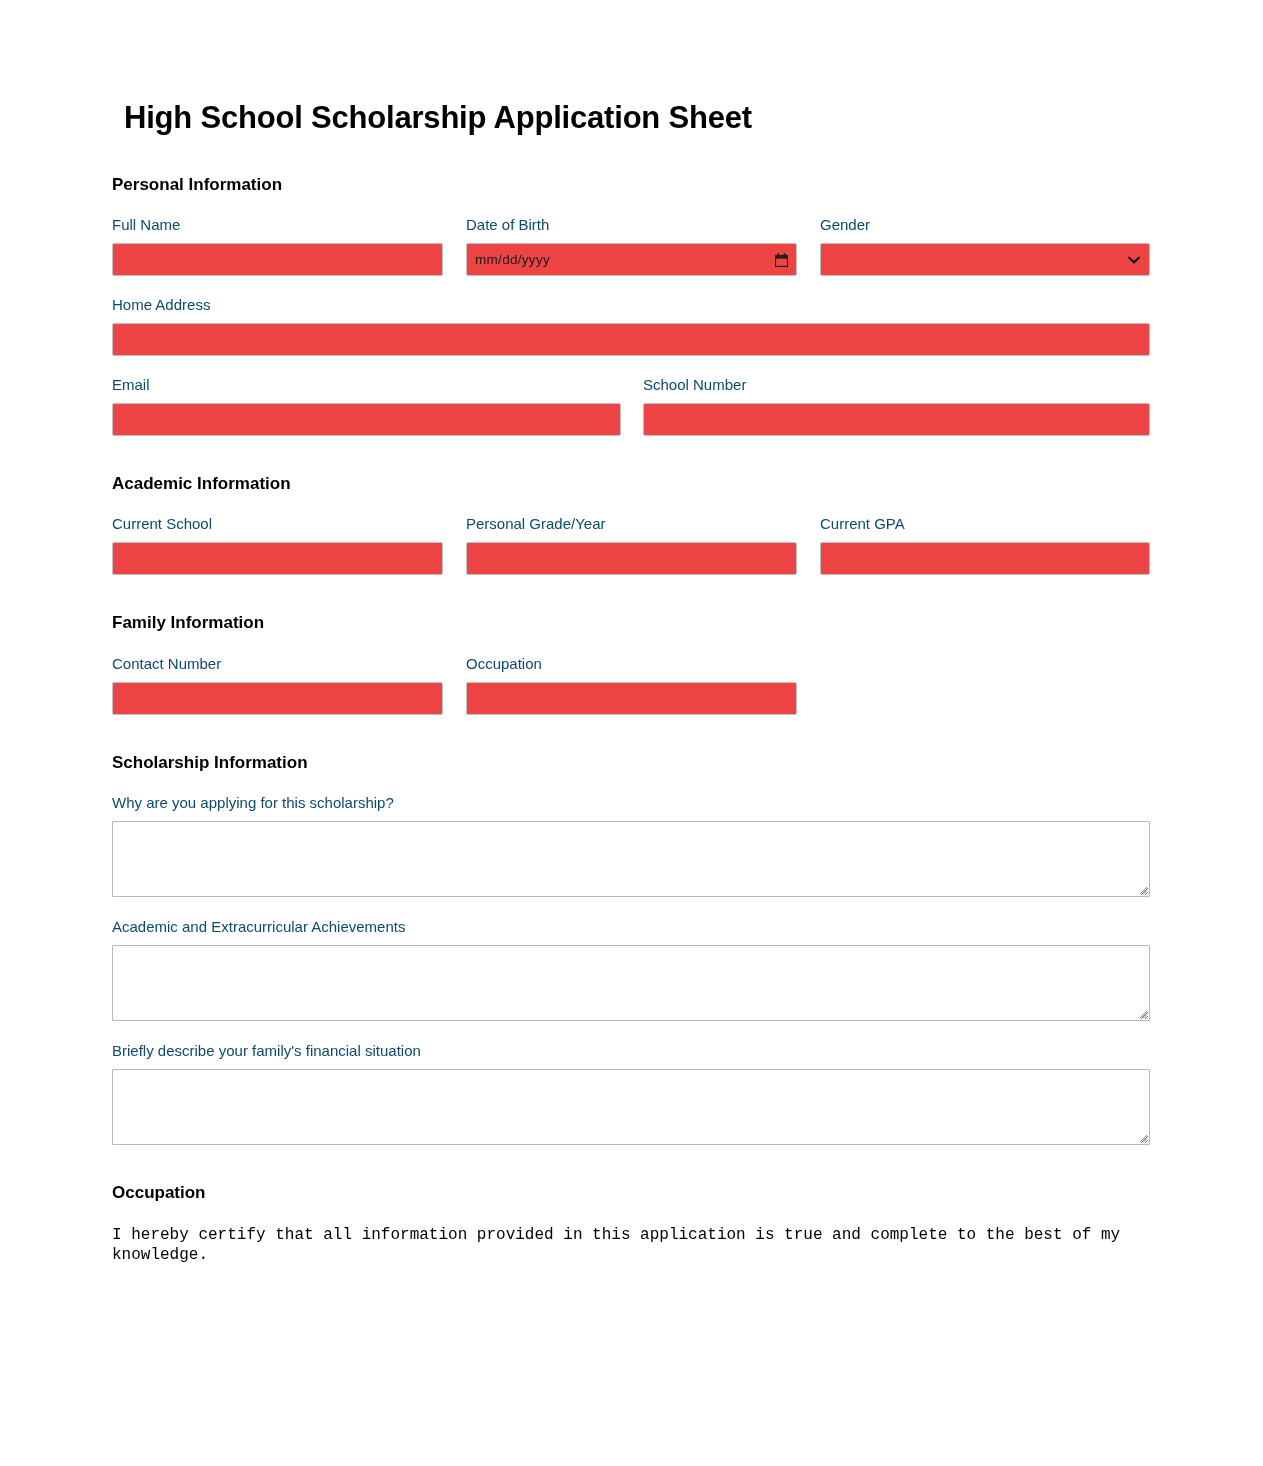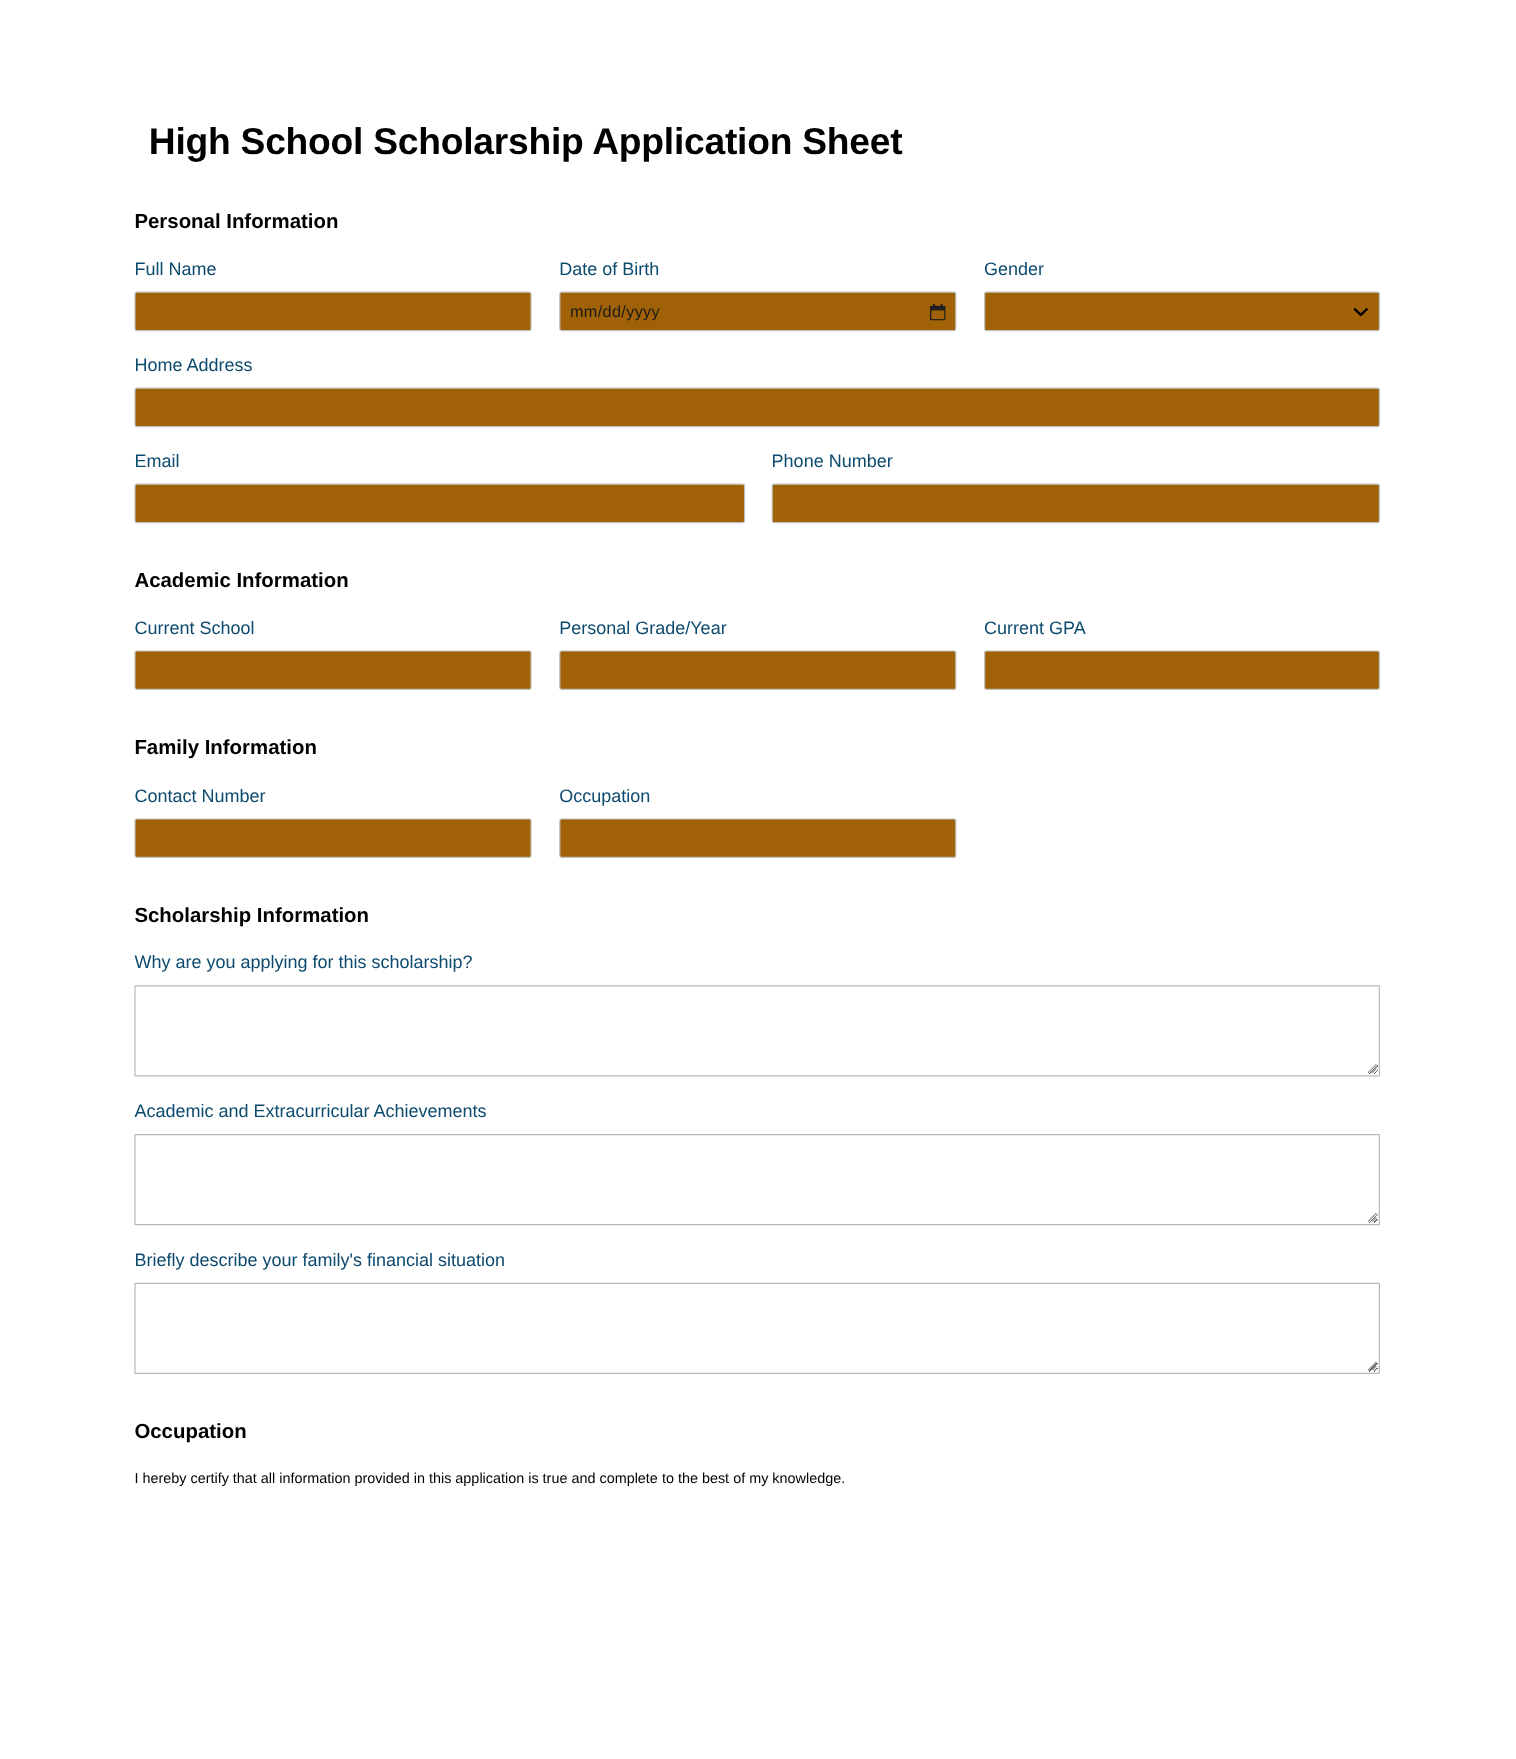--- a/index.html
+++ b/index.html
@@ -64,21 +64,21 @@
 
   .text-input,
   .select-input,
   .date-input {
     box-sizing: border-box;
     display: block;
     width: 100%;
     height: 33px;
     border: 1px solid #c0c0c0;
     border-radius: 2px;
-    background: #a16207;
+    background: #ef4444;
     font-family: "Liberation Sans", sans-serif;
     font-size: 14px;
     color: #000;
     padding: 2px 8px;
     outline: none;
   }
 
   
   .date-wrap { position: relative; }
   .date-input {
@@ -149,23 +149,24 @@
     position: absolute;
     right: 2px;
     bottom: 2px;
     width: 12px;
     height: 12px;
     pointer-events: none;
   }
 
   .declaration-section { margin-top: 45px; }
   .declaration-text {
-    font-size: 12px;
+    font-size: 16px;
     line-height: 1.25;
     margin: 0;
+    font-family: Liberation Mono, monospace;
   }
 </style>
 </head>
 <body>
 
 <div class="page">
 
   <h1 class="form-title">High School Scholarship Application Sheet</h1>
 
   <div class="section">
@@ -212,21 +213,21 @@
         <input class="text-input" type="text" value="" style="">
       </div>
     </div>
 
     <div class="row cols-2">
       <div class="field">
         <label class="field-label">Email</label>
         <input class="text-input" type="text" value="" style="">
       </div>
       <div class="field">
-        <label class="field-label">Phone Number</label>
+        <label class="field-label">School Number</label>
         <input class="text-input" type="text" value="" style="">
       </div>
     </div>
   </div>
 
   <div class="section">
     <h2 class="section-title">Academic Information</h2>
 
     <div class="row cols-3">
       <div class="field">

